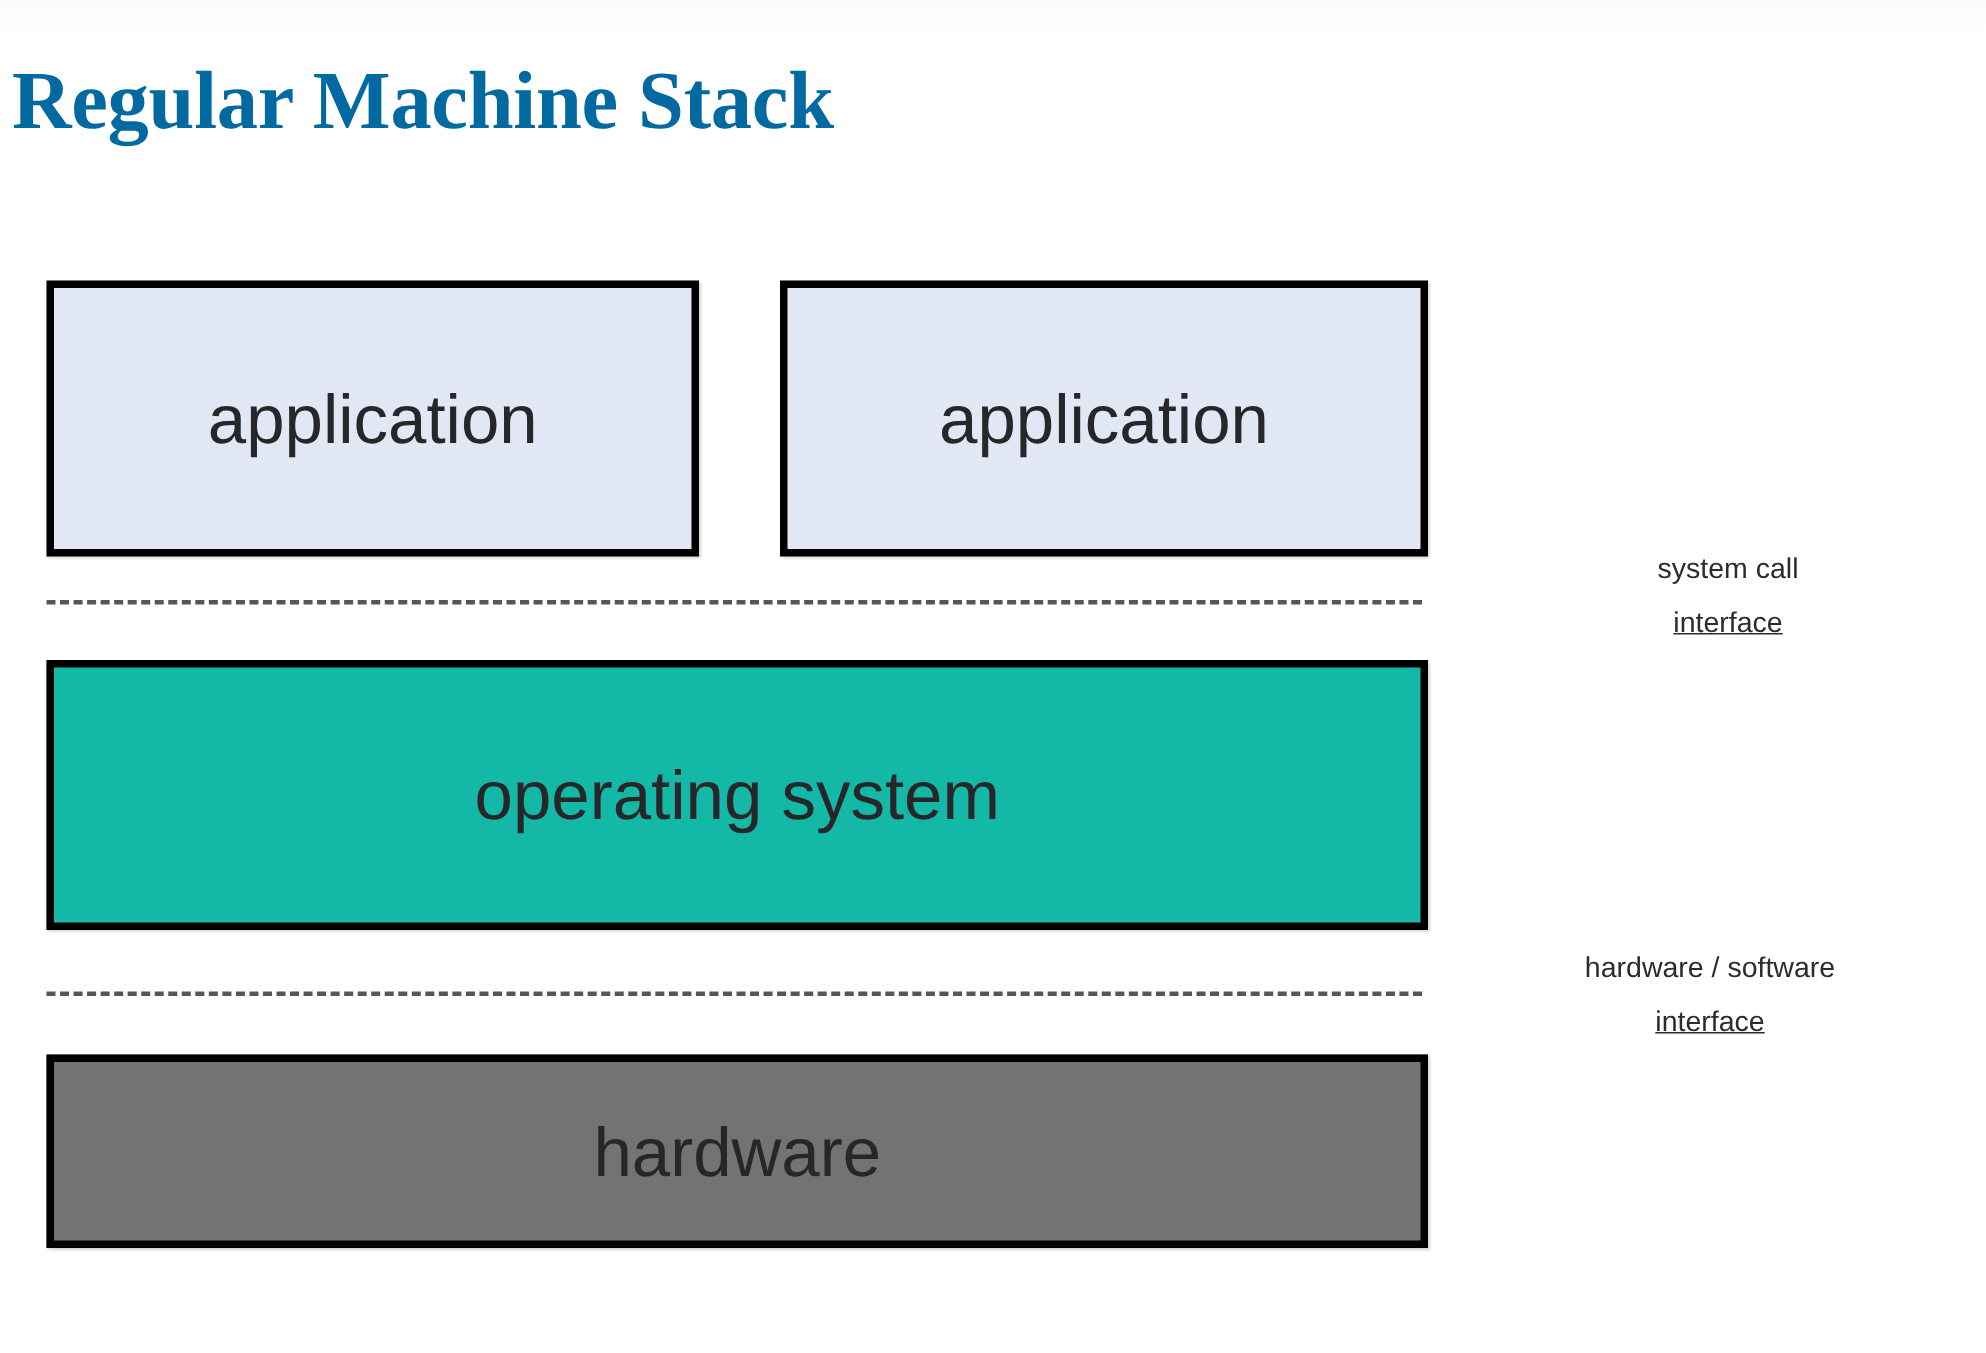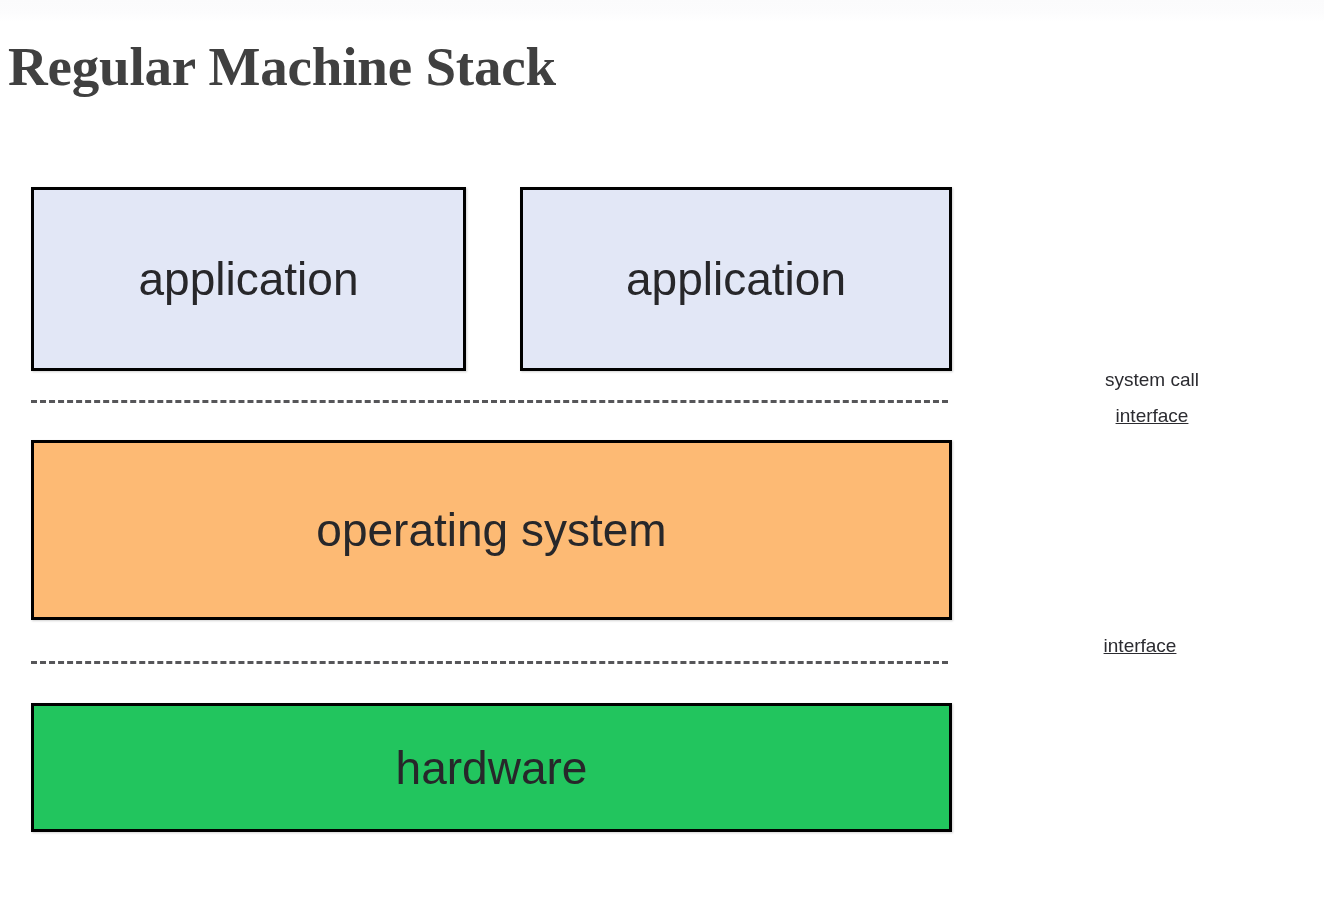--- a/index.html
+++ b/index.html
@@ -30,28 +30,28 @@
     position: absolute;
     left: 8px;
     top: 32px;
     width: 900px;
     height: 70px;
     line-height: 70px;
     font-family: "Liberation Serif", serif;
     font-weight: bold;
     font-size: 55px;
     letter-spacing: -0.2px;
-    color: #404040;
+    color: #0369a1;
     white-space: nowrap;
   }
 
   .stack-box {
     position: absolute;
     box-sizing: border-box;
-    border: 3px solid #000000;
+    border: 5px solid #000000;
     display: flex;
     align-items: center;
     justify-content: center;
     box-shadow: 1px 1px 2px rgba(0,0,0,0.18);
   }
   .box-label {
     font-family: "Liberation Sans", sans-serif;
     font-size: 46px;
     color: #27272a;
     line-height: 1;
@@ -70,28 +70,28 @@
     top: 187px;
     width: 432px;
     height: 184px;
     background: #e2e7f6;
   }
   #box-os {
     left: 31px;
     top: 440px;
     width: 921px;
     height: 180px;
-    background: #fdba74;
+    background: #14b8a6;
   }
   #box-hardware {
     left: 31px;
     top: 703px;
     width: 921px;
     height: 129px;
-    background: #22c55e;
+    background: #737373;
   }
 
   .divider {
     position: absolute;
     left: 31px;
     width: 917px;
     height: 0;
     border-top: 3px dashed #565659;
   }
   #divider-syscall { top: 400px; }
@@ -132,18 +132,19 @@
   <span class="l2">interface</span>
 </div>
 
 <div class="stack-box" id="box-os">
   <span class="box-label">operating system</span>
 </div>
 
 <div class="divider" id="divider-hwsw"></div>
 
 <div class="side-label" id="label-hwsw">
+  <span class="l1">hardware / software</span>
   <span class="l2">interface</span>
 </div>
 
 <div class="stack-box" id="box-hardware">
   <span class="box-label">hardware</span>
 </div>
 
 </body></html>

